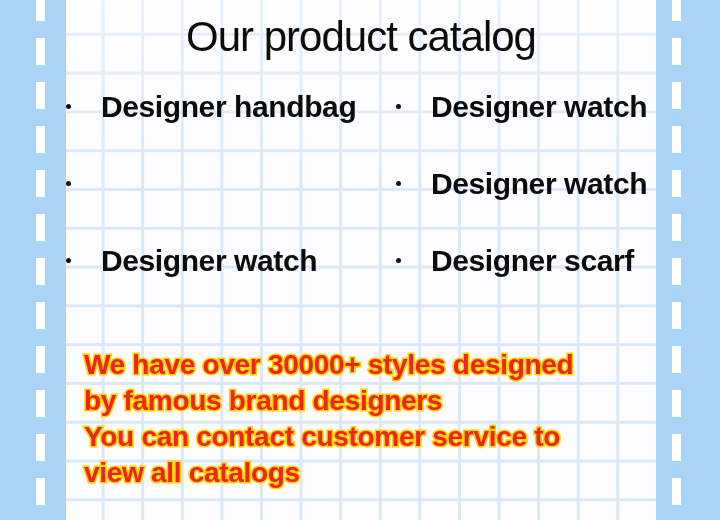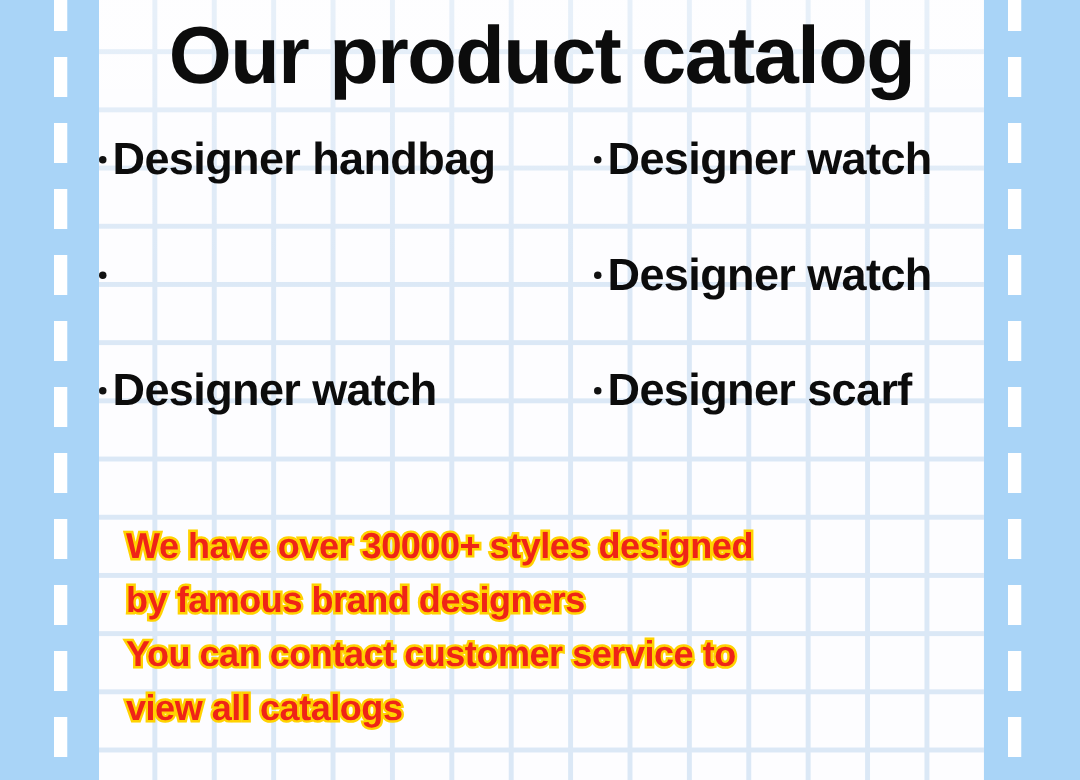--- a/index.html
+++ b/index.html
@@ -73,43 +73,44 @@
     width: 720px; height: 520px;
     z-index: 2;
   }
 
   .poster-title {
     position: absolute;
     left: 66px;
     top: 4px;
     width: 590px;
     text-align: center;
-    font-size: 54px;
+    font-size: 42px;
     line-height: 66px;
-    font-weight: 700;
+    font-weight: 400;
     letter-spacing: -1px;
     color: #0c0c0c;
     white-space: nowrap;
   }
 
   .catalog-grid {
     position: absolute;
     left: 66px;
     top: 88px;
     width: 592px;
     display: grid;
     grid-template-columns: 330px 262px;
     grid-auto-rows: 77px;
     align-items: start;
   }
 
   .cat-item {
     display: flex;
     align-items: flex-start;
     white-space: nowrap;
+    gap: 26px;
   }
   .cat-dot {
     display: inline-block;
     width: 5px;
     height: 5px;
     border-radius: 50%;
     background: #111111;
     margin-top: 16px;
     margin-right: 4px;
     flex: none;
@@ -122,21 +123,21 @@
     color: #0c0c0c;
   }
 
   .promo {
     position: absolute;
     left: 84px;
     top: 347px;
     width: 580px;
   }
   .promo-line {
-    font-size: 24px;
+    font-size: 28px;
     line-height: 36px;
     font-weight: 700;
     letter-spacing: -0.3px;
     color: #ef2417;
     -webkit-text-stroke: 3.2px #ffd200;
     paint-order: stroke fill;
     white-space: nowrap;
   }
 </style>
 </head>

